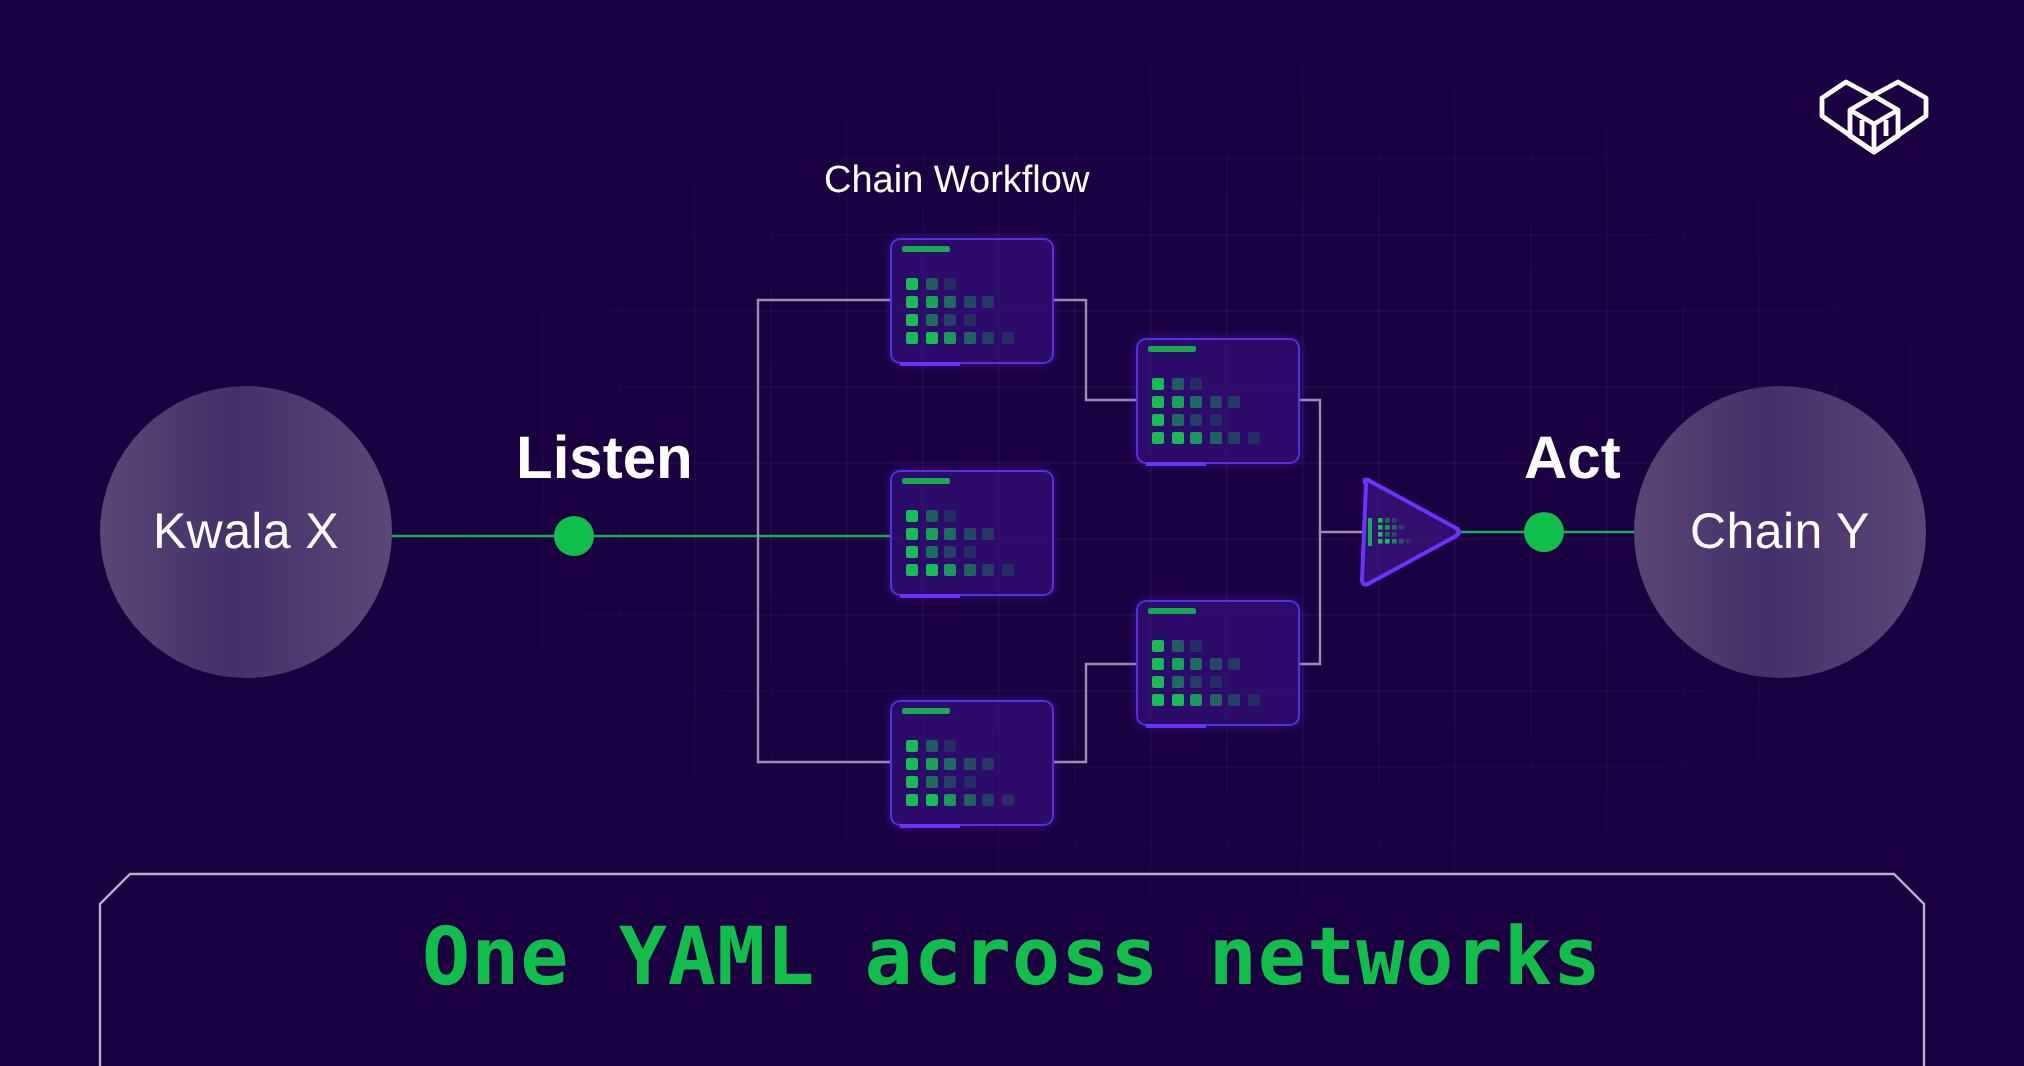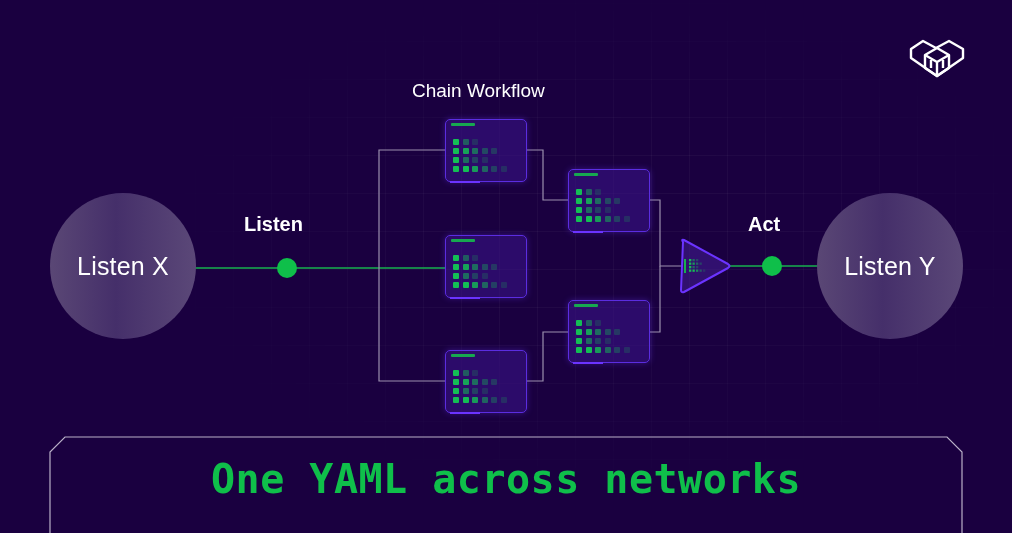--- a/index.html
+++ b/index.html
@@ -19,21 +19,21 @@
     mask-image: radial-gradient(ellipse 55% 60% at 60% 45%, #000 30%, transparent 80%);
   }
   svg.wires { position: absolute; left: 0; top: 0; }
   .chain {
     position: absolute; width: 146px; height: 146px; border-radius: 50%;
     background: linear-gradient(90deg, #5a4775 0%, #452f6a 45%, #5b4878 100%);
     display: flex; align-items: center; justify-content: center;
     color: #ffffff; font-size: 25px; letter-spacing: 0.2px;
   }
   .label {
-    position: absolute; color: #ffffff; font-size: 20px; font-weight: 600;
+    position: absolute; color: #ffffff; font-size: 30px; font-weight: 600; margin-left: 14px;
   }
   .wf-title {
     position: absolute; left: 412px; top: 80px; color: #ffffff; font-size: 19px;
   }
   .node {
     position: absolute; width: 80px; height: 61px;
     background: rgba(60, 20, 140, 0.55);
     border: 1px solid #5b2de0;
     border-radius: 5px;
     box-shadow: 0 0 6px rgba(110, 60, 255, 0.35);
@@ -97,24 +97,24 @@
       <rect x="699.5" y="269.5" width="2.3" height="2.3" fill="rgba(20,190,85,0.4)"></rect>
       <rect x="703" y="269.5" width="2.3" height="2.3" fill="rgba(20,190,85,0.2)"></rect>
     </g>
 
   <polyline points="50,533 50,452 65,437 947,437 962,452 962,533" fill="none" stroke="#b9b0c8" stroke-width="1.2"></polyline>
 </svg>
 
 <div class="wf-title">Chain Workflow</div>
 
 <div class="chain" style="left:50px; top:193px;">
-  <span>Listen X</span>
+  <span>Kwala X</span>
 </div>
 <div class="chain" style="left:817px; top:193px;">
-  <span>Listen Y</span>
+  <span>Chain Y</span>
 </div>
 
 <div class="label" style="left:244px; top:213px;">Listen</div>
 <div class="label" style="left:748px; top:213px;">Act</div>
 
 <div class="node" style="left:445px; top:119px;">
     <div class="bar"></div>
     <div class="edge-b"></div>
     <div class="cells">
       <div class="cell" style="left: 0px; top: 0px; background: rgb(20, 190, 85);"></div>

